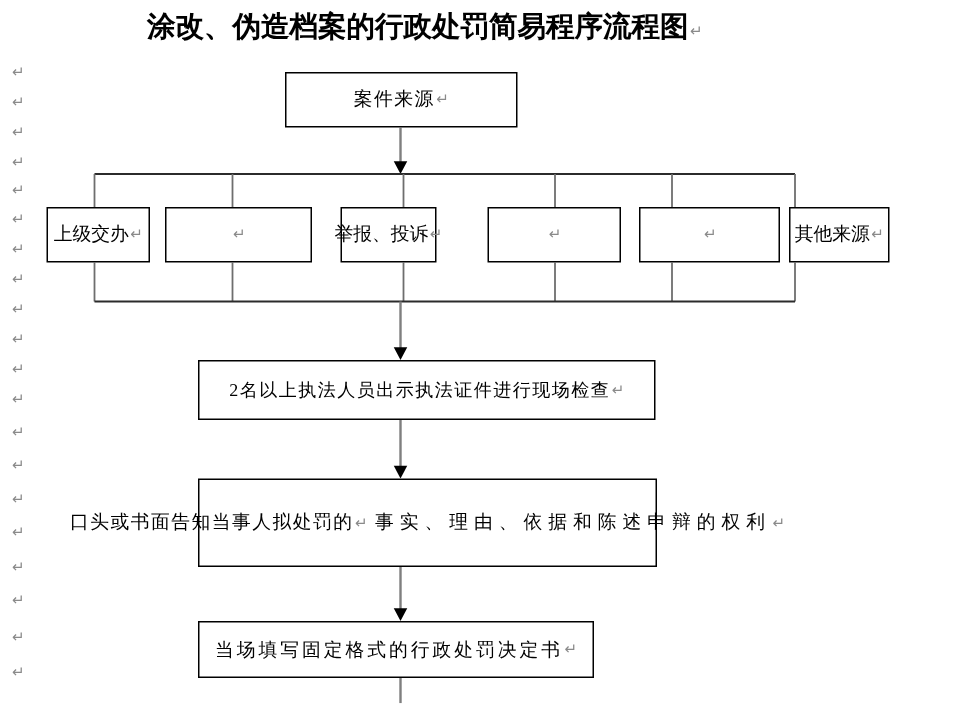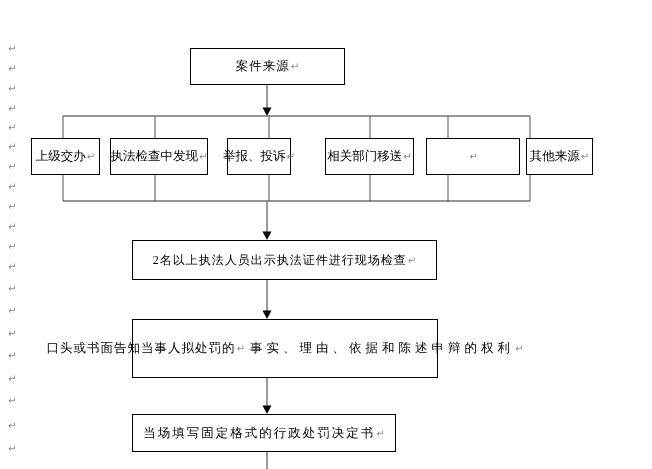--- a/index.html
+++ b/index.html
@@ -80,20 +80,23 @@
       <span class="margin-mark" style="top: 284px;">↵</span>
       <span class="margin-mark" style="top: 306px;">↵</span>
       <span class="margin-mark" style="top: 329px;">↵</span>
       <span class="margin-mark" style="top: 351px;">↵</span>
       <span class="margin-mark" style="top: 374px;">↵</span>
       <span class="margin-mark" style="top: 396px;">↵</span>
       <span class="margin-mark" style="top: 421px;">↵</span>
       <span class="margin-mark" style="top: 444px;">↵</span>
     </div>
 
+  <div class="title">
+    <span>涂改、伪造档案的行政处罚简易程序流程图</span><span class="pm">↵</span>
+  </div>
 
   <svg class="connectors" width="652" height="469" viewBox="0 0 652 469">
 
     <line class="shaft" x1="267" y1="85" x2="267" y2="110"></line>
     <path class="head" d="M267,116 L262.5,107.5 L271.5,107.5 Z"></path>
 
     <line class="bus" x1="63" y1="116" x2="530" y2="116"></line>
     <line class="stub" x1="63" y1="116" x2="63" y2="138"></line>
     <line class="stub" x1="155" y1="116" x2="155" y2="138"></line>
     <line class="stub" x1="269" y1="116" x2="269" y2="138"></line>
@@ -124,29 +127,27 @@
   <div class="fbox" style="left:190px;top:48px;width:155px;height:37px;align-items:center;">
     <span class="lbl">案件来源</span>
       <span class="pm">↵</span>
   </div>
 
   <div class="fbox" style="left:31px;top:138px;width:69px;height:37px;">
     <span class="lbl" style="letter-spacing:0;">上级交办</span>
       <span class="pm">↵</span>
   </div>
   <div class="fbox" style="left:110px;top:138px;width:98px;height:37px;">
-    <span class="lbl" style="letter-spacing:0;">执法检查中发现</span>
       <span class="pm">↵</span>
   </div>
   <div class="fbox" style="left:227px;top:138px;width:64px;height:37px;">
     <span class="lbl" style="letter-spacing:0;">举报、投诉</span>
       <span class="pm">↵</span>
   </div>
   <div class="fbox" style="left:325px;top:138px;width:89px;height:37px;">
-    <span class="lbl" style="letter-spacing:0;">相关部门移送</span>
       <span class="pm">↵</span>
   </div>
   <div class="fbox" style="left:426px;top:138px;width:94px;height:37px;">
       <span class="pm">↵</span>
   </div>
   <div class="fbox" style="left:526px;top:138px;width:67px;height:37px;">
     <span class="lbl" style="letter-spacing:0;">其他来源</span>
       <span class="pm">↵</span>
   </div>
 

